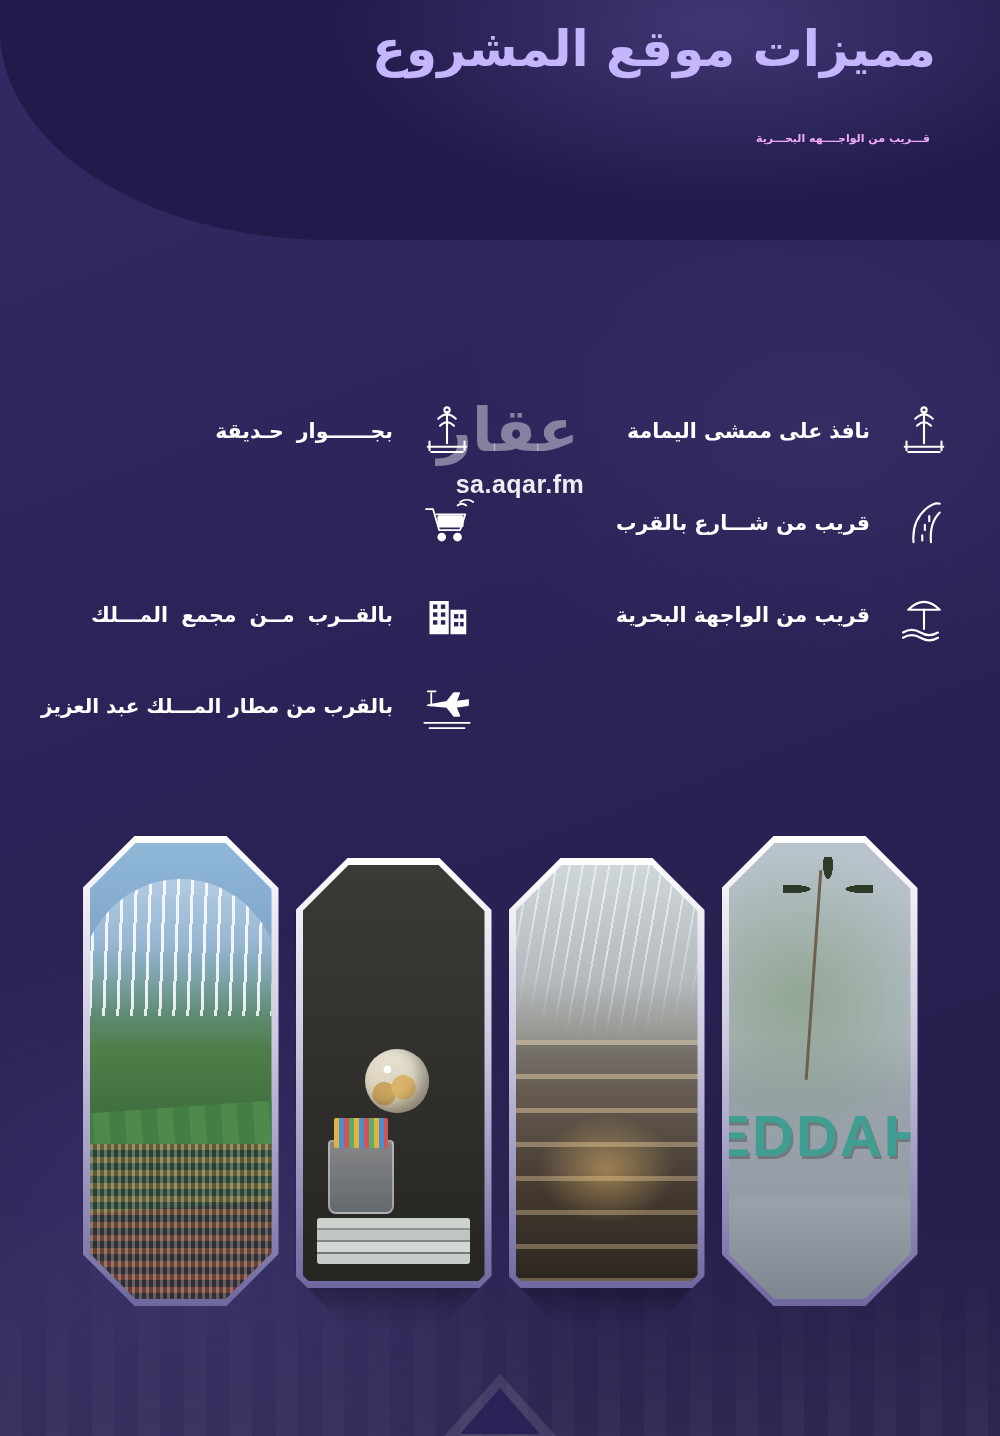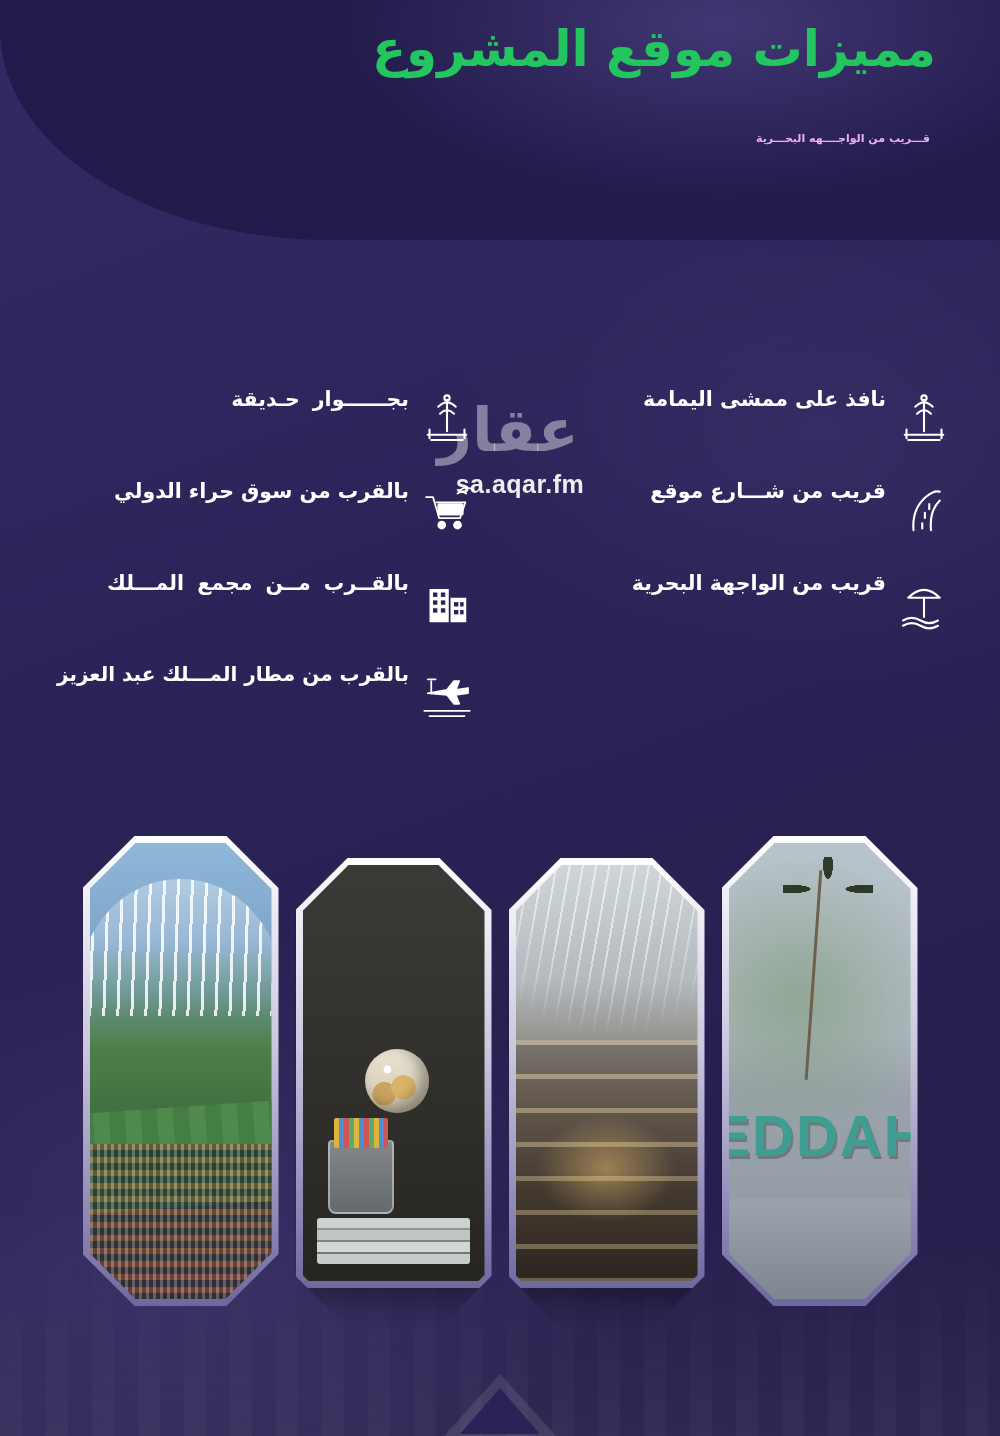--- a/index.html
+++ b/index.html
@@ -46,21 +46,21 @@
     overflow: hidden;
   }
   .header:before{
     content:"";
     position:absolute; inset:0;
     background: radial-gradient(ellipse 560px 260px at 72% 10%, rgba(90,78,150,.55), rgba(34,26,74,0) 70%);
   }
   .header-title {
     position: absolute;
     top: 18px; right: 64px;
-    color: #22c55e;
+    color: #c4b5fd;
     font-size: 50px;
     font-weight: 700;
     letter-spacing: 0px;
     line-height: 1.25;
     white-space: nowrap;
   }
   .header-sub {
     position: absolute;
     top: 132px; right: 70px;
     color: #f0abfc;
@@ -74,22 +74,23 @@
   .features {
     position: absolute;
     top: 385px; right: 40px; left: 40px;
     display: grid;
     grid-template-columns: 1fr 1fr;
     column-gap: 34px;
   }
   .col { display: flex; flex-direction: column; }
   .feature {
     display: flex;
+    align-items: center;
     justify-content: flex-start;
-    gap: 2px;
+    gap: 18px;
     height: 92px;
   }
   .feature-icon {
     flex: 0 0 72px;
     width: 72px; height: 68px;
     display: flex; align-items: center; justify-content: center;
     color: #ffffff;
   }
   .feature-icon svg { width: 56px; height: 56px; display:block; }
   .feature-text {
@@ -314,21 +315,21 @@
       </div>
 
       <div class="feature">
         <div class="feature-icon">
           <svg viewBox="0 0 64 64" fill="none" stroke="#ffffff" stroke-width="2.4" stroke-linecap="round" stroke-linejoin="round">
             <path d="M20 54 Q18 30 34 16 Q44 8 50 10"></path>
             <path d="M40 54 Q38 32 50 20"></path>
             <path d="M30 46 v6 M33 34 v6 M38 24 v6"></path>
           </svg>
         </div>
-        <div class="feature-text">قريب من شـــارع موقع</div>
+        <div class="feature-text">قريب من شـــارع بالقرب</div>
       </div>
 
 
       <div class="feature">
         <div class="feature-icon">
           <svg viewBox="0 0 64 64" fill="none" stroke="#ffffff" stroke-width="2.4" stroke-linecap="round" stroke-linejoin="round">
             <path d="M14 26 q18 -18 36 0 z"></path>
             <path d="M32 26 v22"></path>
             <path d="M8 52 q10 -6 20 0 t20 0"></path>
             <path d="M8 58 q10 -6 20 0 t20 0"></path>
@@ -360,21 +361,20 @@
         <div class="feature-icon">
           <svg viewBox="0 0 64 64" fill="#ffffff" stroke="#ffffff" stroke-width="2" stroke-linecap="round" stroke-linejoin="round">
             <path d="M8 16 h8 l7 24 h24 l6 -18 H20" fill="none"></path>
             <rect x="22" y="24" width="28" height="12" rx="1"></rect>
             <circle cx="26" cy="48" r="4"></circle>
             <circle cx="44" cy="48" r="4"></circle>
             <path d="M44 12 a8 8 0 0 1 10 0" fill="none"></path>
             <path d="M47 8 a13 13 0 0 1 15 0" fill="none"></path>
           </svg>
         </div>
-        <div class="feature-text">بالقرب من سوق حراء الدولي</div>
       </div>
 
       <div class="feature">
         <div class="feature-icon">
           <svg viewBox="0 0 64 64" fill="#ffffff">
             <rect x="12" y="16" width="22" height="38"></rect>
             <rect x="36" y="26" width="18" height="28"></rect>
             <g fill="#2b2357">
               <rect x="16" y="20" width="5" height="5"></rect>
                 <rect x="25" y="20" width="5" height="5"></rect>

